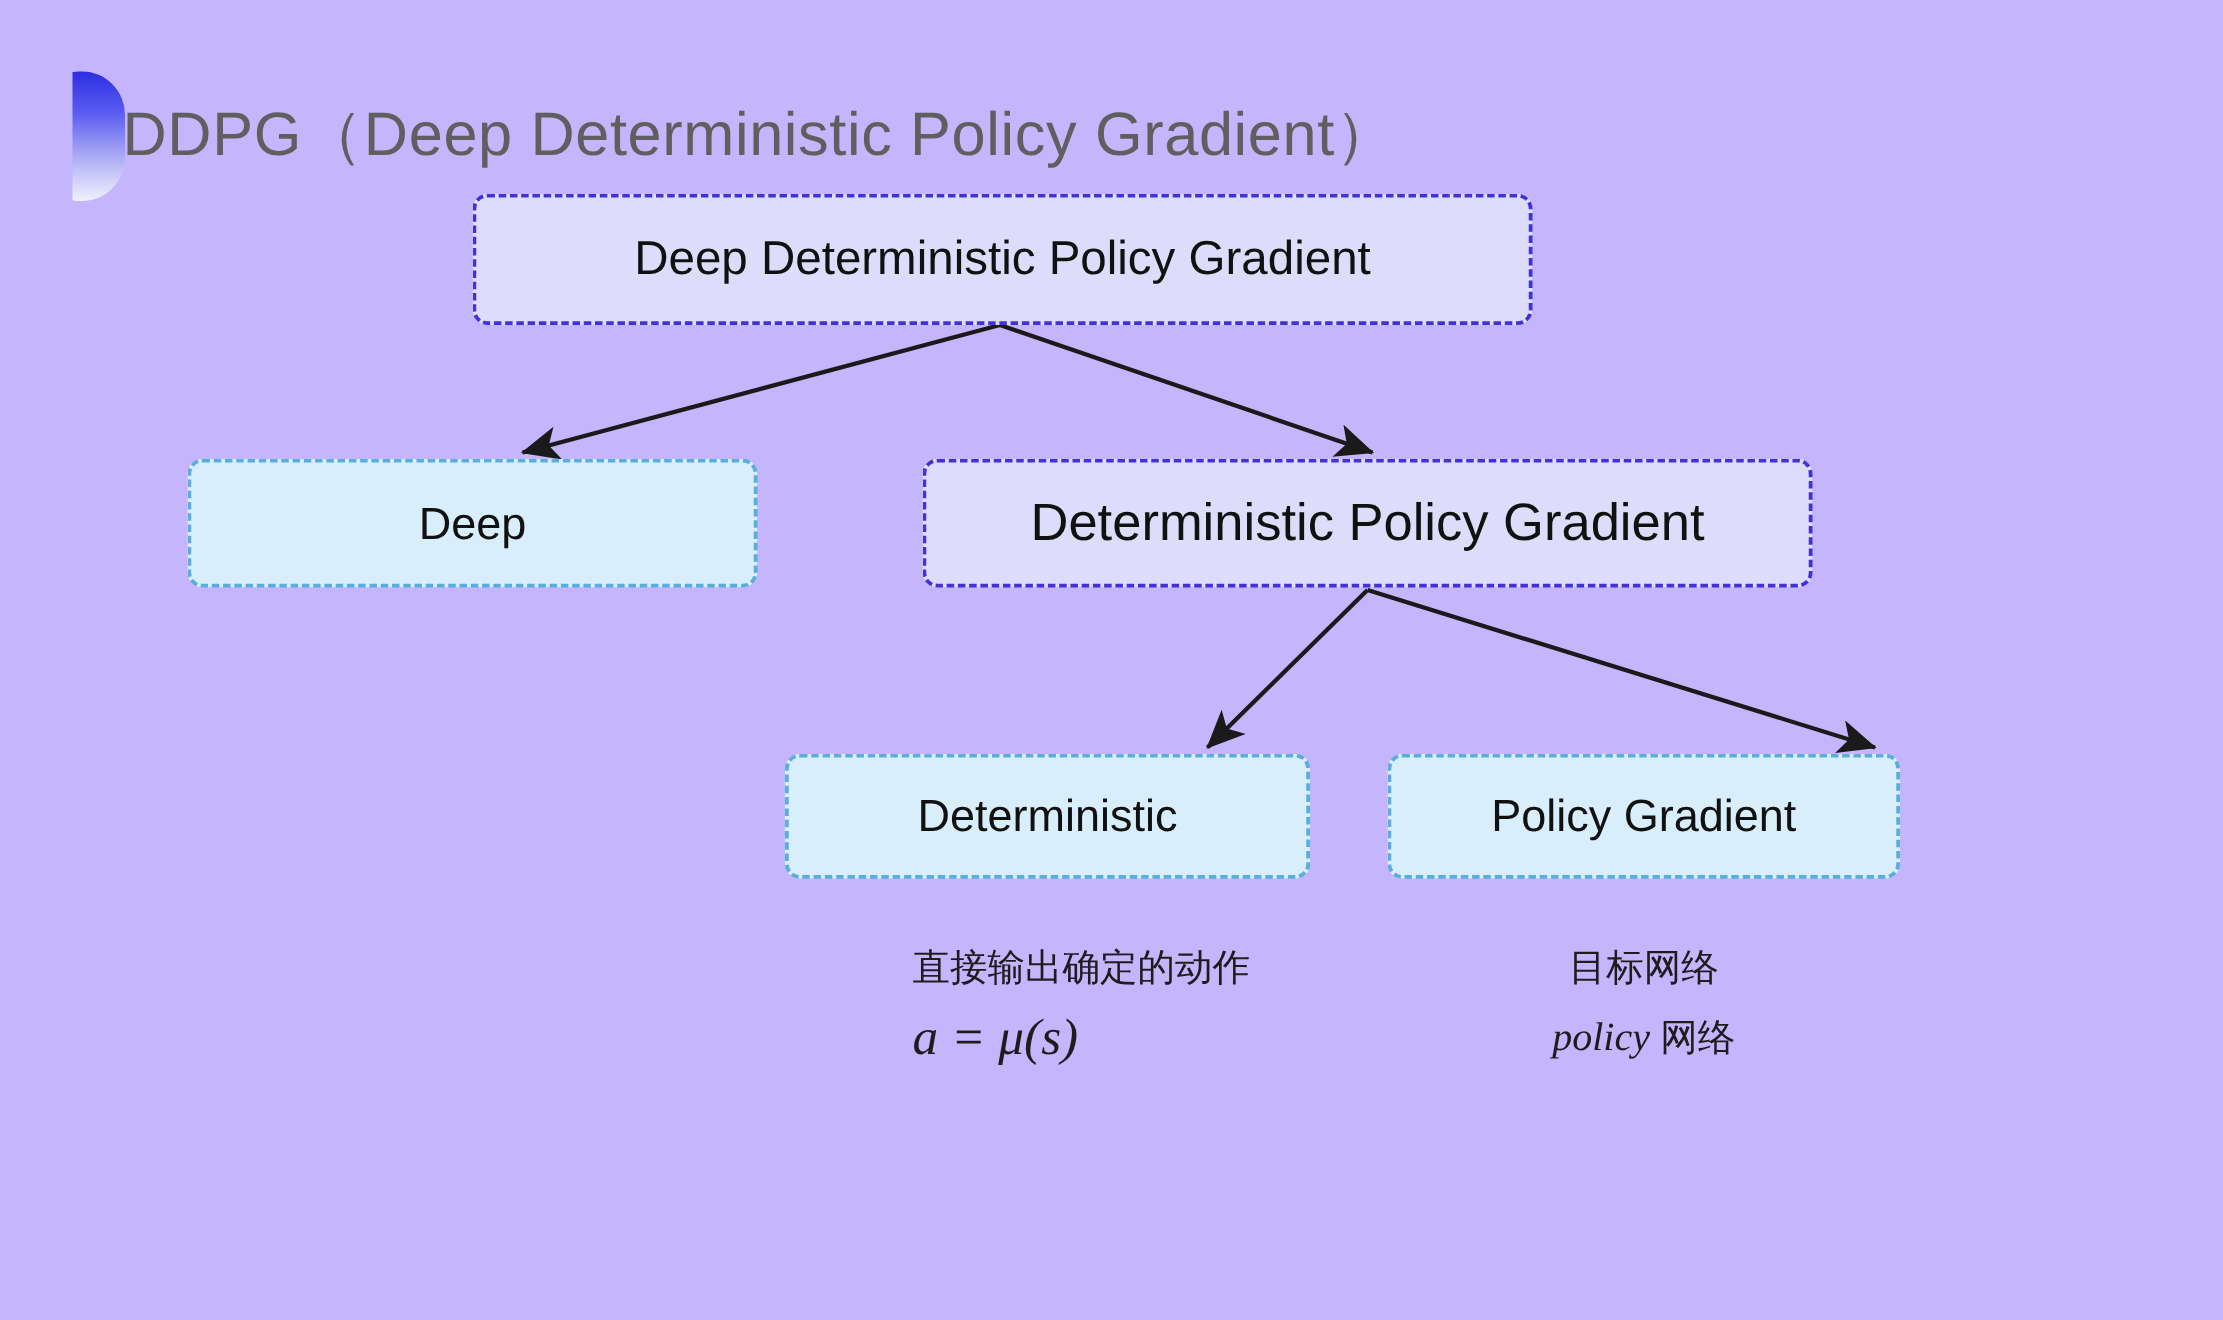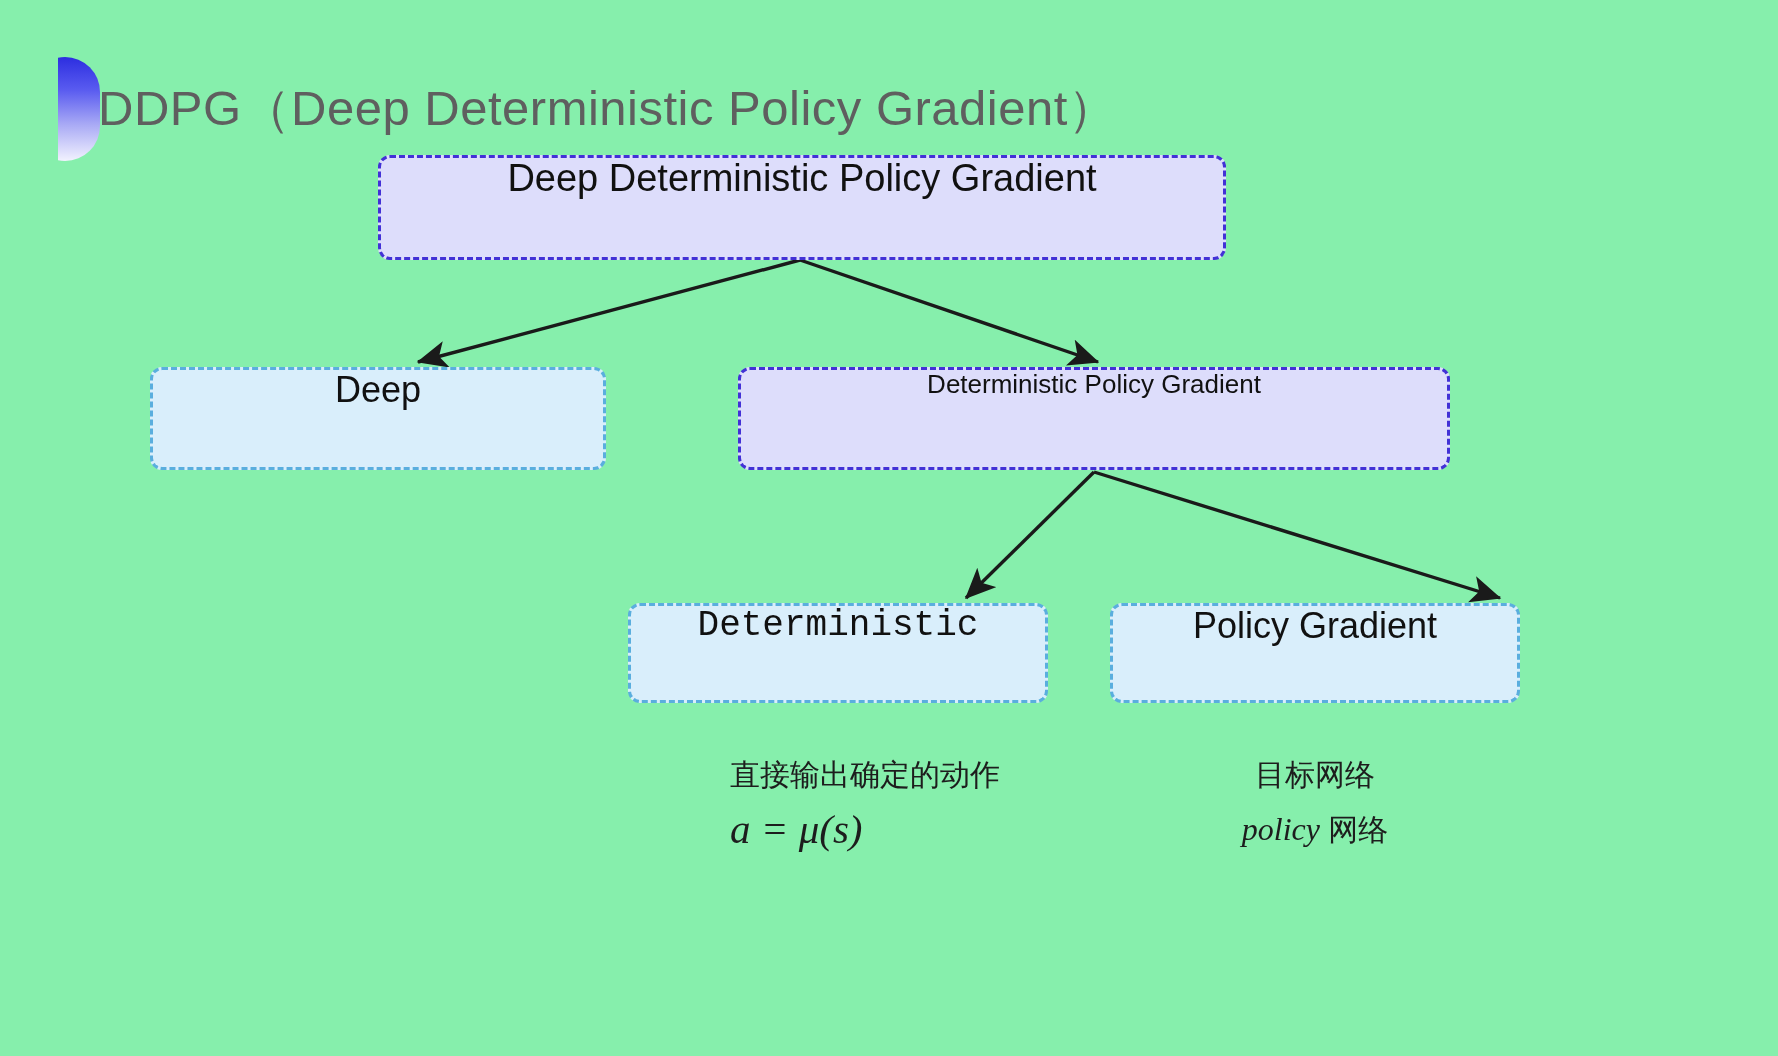--- a/index.html
+++ b/index.html
@@ -8,21 +8,21 @@
     padding: 0;
     background: #ffffff;
   }
   body {
     font-family: "Liberation Sans", sans-serif;
   }
   #slide {
     position: relative;
     width: 1778px;
     height: 1056px;
-    background: #86efac;
+    background: #c4b5fd;
     overflow: hidden;
   }
 
   
   #title-bullet {
     position: absolute;
     left: 30px;
     top: 57px;
     width: 70px;
     height: 104px;
@@ -43,21 +43,21 @@
     letter-spacing: 0.5px;
     white-space: nowrap;
     font-weight: 400;
   }
 
   
   .node {
     position: absolute;
     box-sizing: border-box;
     display: flex;
-    align-items: flex-start;
+    align-items: center;
     justify-content: center;
     border-radius: 12px;
     border-style: dashed;
     border-width: 3px;
     text-align: center;
   }
   .node .node-label {
     font-size: 36px;
     color: #111111;
     line-height: 1.1;
@@ -68,25 +68,25 @@
     border-color: #4231d6;
   }
   .node.cyan {
     background: #d9eefb;
     border-color: #5aaede;
   }
 
   #node-root      { left: 378px;  top: 155px; width: 848px;  height: 105px; }
   #node-deep      { left: 150px;  top: 367px; width: 456px;  height: 103px; }
   #node-dpg       { left: 738px;  top: 367px; width: 712px;  height: 103px; }
-  #node-det       { left: 628px;  top: 603px; width: 420px;  height: 100px; font-family: Liberation Mono, monospace; }
+  #node-det       { left: 628px;  top: 603px; width: 420px;  height: 100px; }
   #node-pg        { left: 1110px; top: 603px; width: 410px;  height: 100px; }
 
   #node-root .node-label { font-size: 38px; }
-  #node-dpg  .node-label { font-size: 26px; }
+  #node-dpg  .node-label { font-size: 42px; }
 
   
   #arrows {
     position: absolute;
     left: 0;
     top: 0;
     width: 1778px;
     height: 1056px;
     pointer-events: none;
   }

